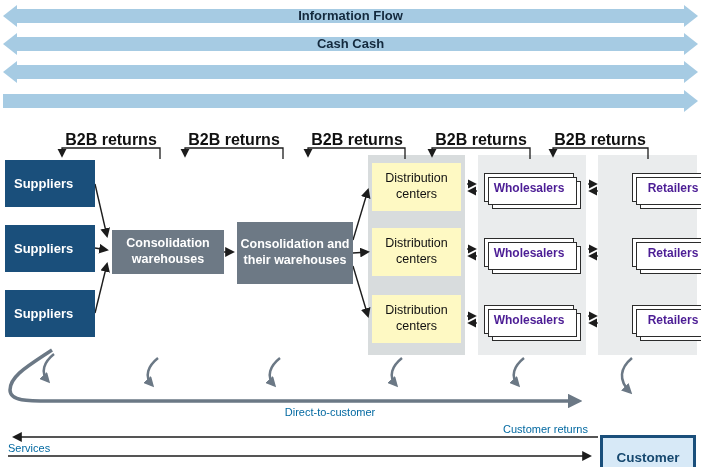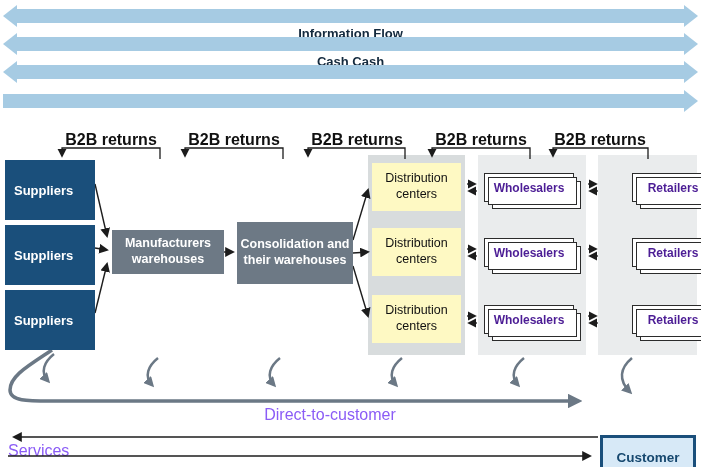--- a/index.html
+++ b/index.html
@@ -7,29 +7,29 @@
           font-family:"Liberation Sans",sans-serif;overflow:hidden;}
 
   
   .flow{position:absolute;left:3px;width:695px;height:22px;}
   .flow .bar{position:absolute;top:4px;bottom:4px;background:#a6cbe3;}
   .flow.both .bar{left:13px;right:13px;}
   .flow.right .bar{left:0;right:13px;}
   .flow .head{position:absolute;top:0;width:0;height:0;}
   .flow .head.l{left:0;border-top:11px solid transparent;border-bottom:11px solid transparent;border-right:14px solid #a6cbe3;}
   .flow .head.r{right:0;border-top:11px solid transparent;border-bottom:11px solid transparent;border-left:14px solid #a6cbe3;}
-  .flow .lbl{position:absolute;left:0;right:0;top:21px;text-align:center;
+  .flow .lbl{position:absolute;left:0;right:0;top:3px;text-align:center;
              font-size:13px;font-weight:bold;color:#13293d;}
 
   
   .b2b{position:absolute;top:131px;transform:translateX(-50%);font-size:16px;font-weight:600;color:#111;white-space:nowrap;}
-  .botlbl{position:absolute;font-size:16px;color:#8b5cf6;white-space:nowrap;}
+  .botlbl{position:absolute;font-size:11px;color:#0369a1;white-space:nowrap;}
 
   
-  .navybox{position:absolute;left:5px;width:90px;height:60px;background:#1a4f7b;color:#fff;
+  .navybox{position:absolute;left:5px;width:90px;height:47px;background:#1a4f7b;color:#fff;
            font-size:13px;font-weight:bold;display:flex;align-items:center;padding-left:9px;box-sizing:border-box;z-index:2;}
   .graybox{position:absolute;background:#6d7985;color:#fff;font-size:12.5px;font-weight:bold;
            display:flex;align-items:center;justify-content:center;text-align:center;z-index:2;line-height:1.25;padding:2px;box-sizing:border-box;}
   .col{position:absolute;top:155px;height:200px;z-index:0;}
   .col.dist{left:368px;width:97px;background:#d8dcdd;}
   .col.whol{left:478px;width:108px;background:#eaeced;}
   .col.ret{left:598px;width:99px;background:#eaeced;}
   .distbox{position:absolute;left:372px;width:89px;height:48px;background:#fef9c3;color:#111;
            font-size:12.5px;font-weight:normal;display:flex;align-items:center;justify-content:center;
            text-align:center;z-index:2;line-height:1.25;}
@@ -81,21 +81,21 @@
   <div class="b2b" style="left:600px">B2B returns</div>
 
   <div class="col dist"></div>
   <div class="col whol"></div>
   <div class="col ret"></div>
 
   <div class="navybox" style="top:160px">Suppliers</div>
   <div class="navybox" style="top:225px">Suppliers</div>
   <div class="navybox" style="top:290px">Suppliers</div>
 
-  <div class="graybox" style="left:112px;top:230px;width:112px;height:44px">Manufacturers warehouses</div>
+  <div class="graybox" style="left:112px;top:230px;width:112px;height:44px">Consolidation warehouses</div>
   <div class="graybox" style="left:237px;top:222px;width:116px;height:62px">Consolidation and their warehouses</div>
 
   <div class="distbox" style="top:163px">Distribution centers</div>
   <div class="distbox" style="top:228px">Distribution centers</div>
   <div class="distbox" style="top:295px">Distribution centers</div>
 
   <div class="stack w" style="top:173px">Wholesalers</div>
   <div class="stack w" style="top:238px">Wholesalers</div>
   <div class="stack w" style="top:305px">Wholesalers</div>
 
@@ -156,17 +156,18 @@
       <path d="M524 358 C514 366, 510 376, 518 385" marker-end="url(#ag)"></path>
       <path d="M632 358 C620 368, 618 380, 630 392" marker-end="url(#ag)"></path>
     </g>
 
     <path d="M598 437 L14 437" stroke="#1c1c1c" stroke-width="1.4" fill="none" marker-end="url(#ab)"></path>
 
     <path d="M8 456 L590 456" stroke="#1c1c1c" stroke-width="1.4" fill="none" marker-end="url(#ab)"></path>
   </svg>
 
   <div class="botlbl" style="left:250px;top:406px;width:160px;text-align:center">Direct-to-customer</div>
+  <div class="botlbl" style="left:430px;top:423px;width:158px;text-align:right">Customer returns</div>
   <div class="botlbl" style="left:8px;top:442px">Services</div>
 
   <div class="customer">Customer</div>
 
 </div>
 
 </body></html>

